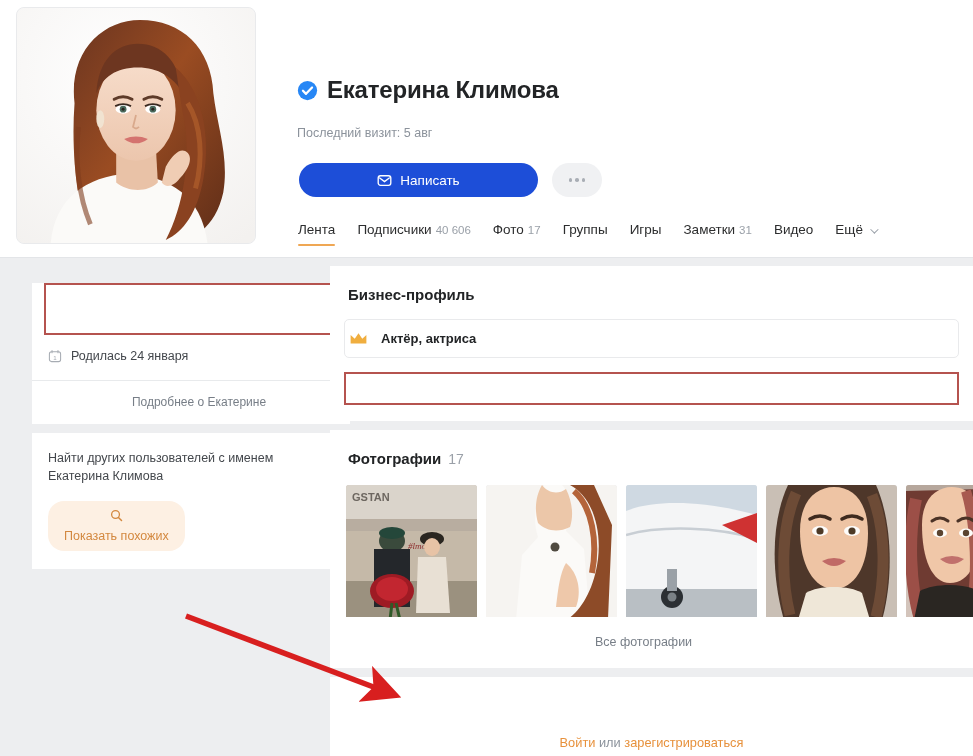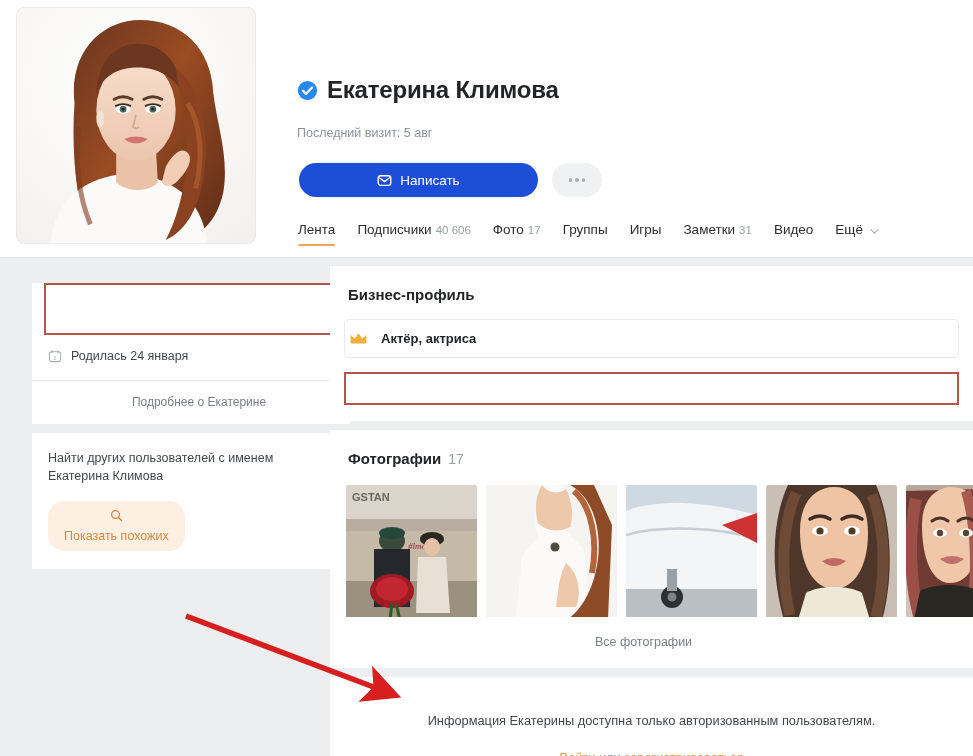--- a/index.html
+++ b/index.html
@@ -411,21 +411,20 @@
             <path d="M34 74 Q46 68 58 74 Q46 84 34 74 Z" fill="#c1706c"></path>
             <path d="M14 106 C28 98 60 98 72 106 L74 135 L8 135 Z" fill="#2a2622"></path>
           </svg>
         </div>
       </div>
 
       <div class="all-photos">Все фотографии</div>
     </div>
 
     <div class="mcard auth-card">
-      <div class="auth-text">Информация Екатерины доступна только авторизованным пользователям.</div>
       <div class="auth-links">
         <a>Войти</a>
         <span>или</span>
         <a>зарегистрироваться</a>
       </div>
     </div>
   </div>
 
   <svg class="arrow-svg" viewBox="0 0 973 756">
     <defs>

